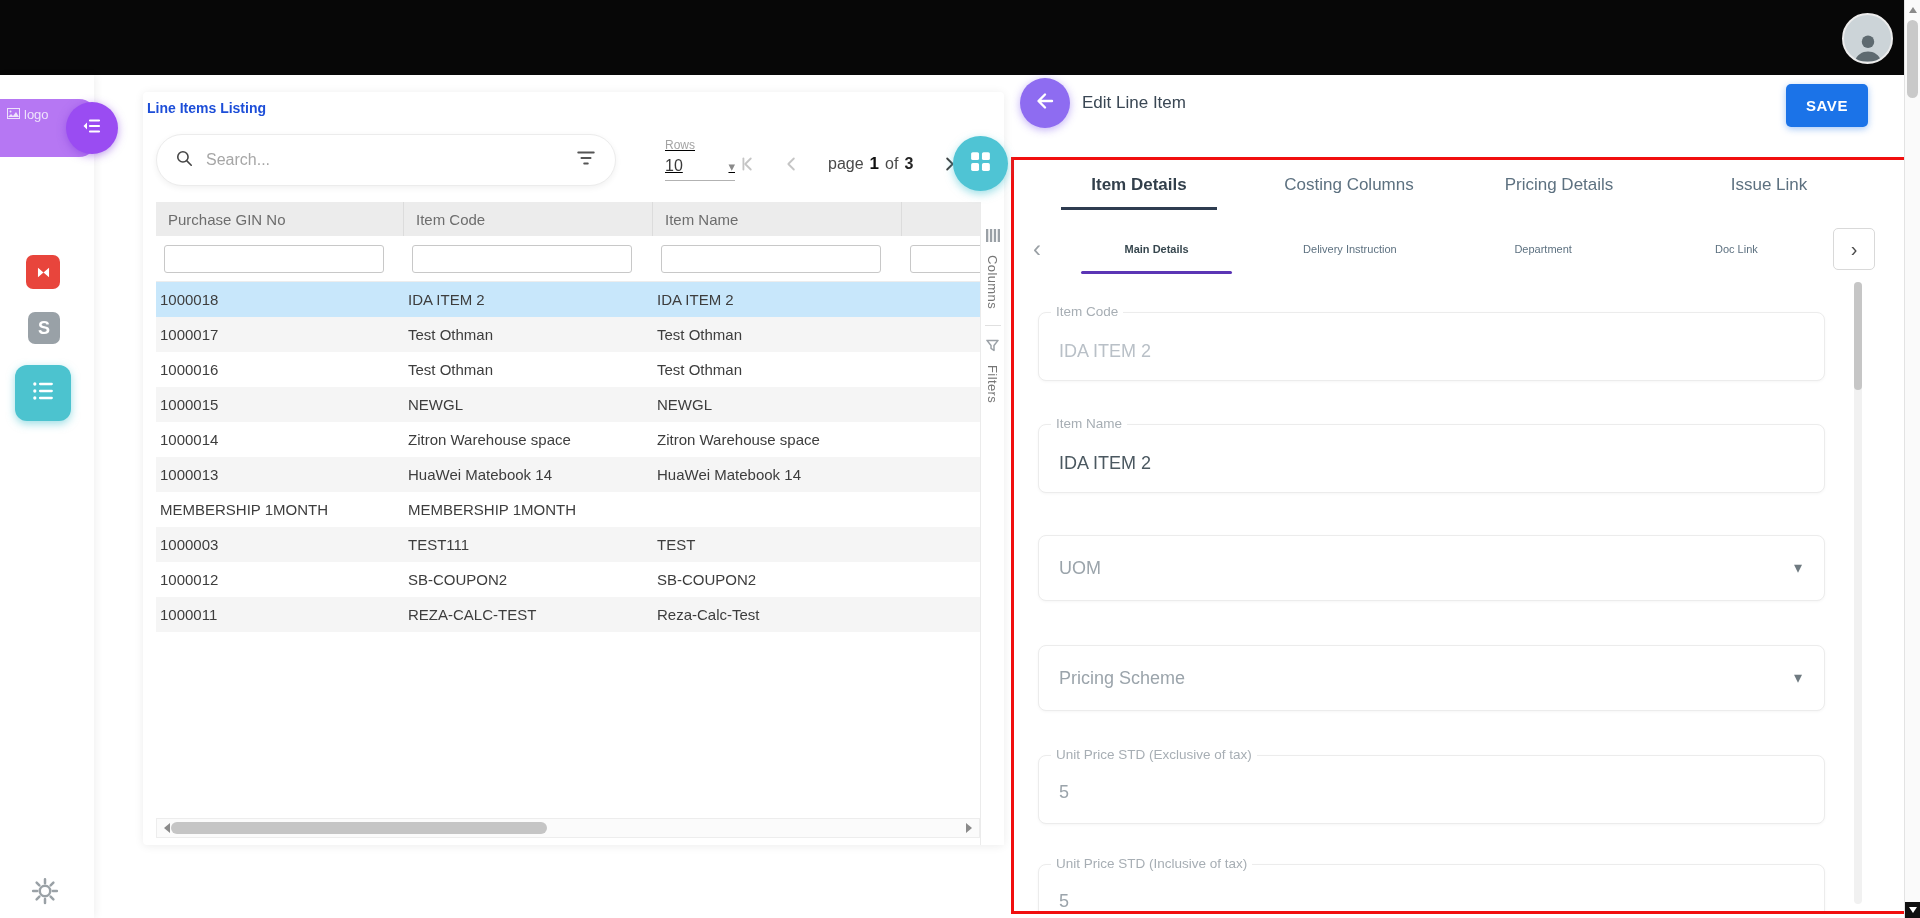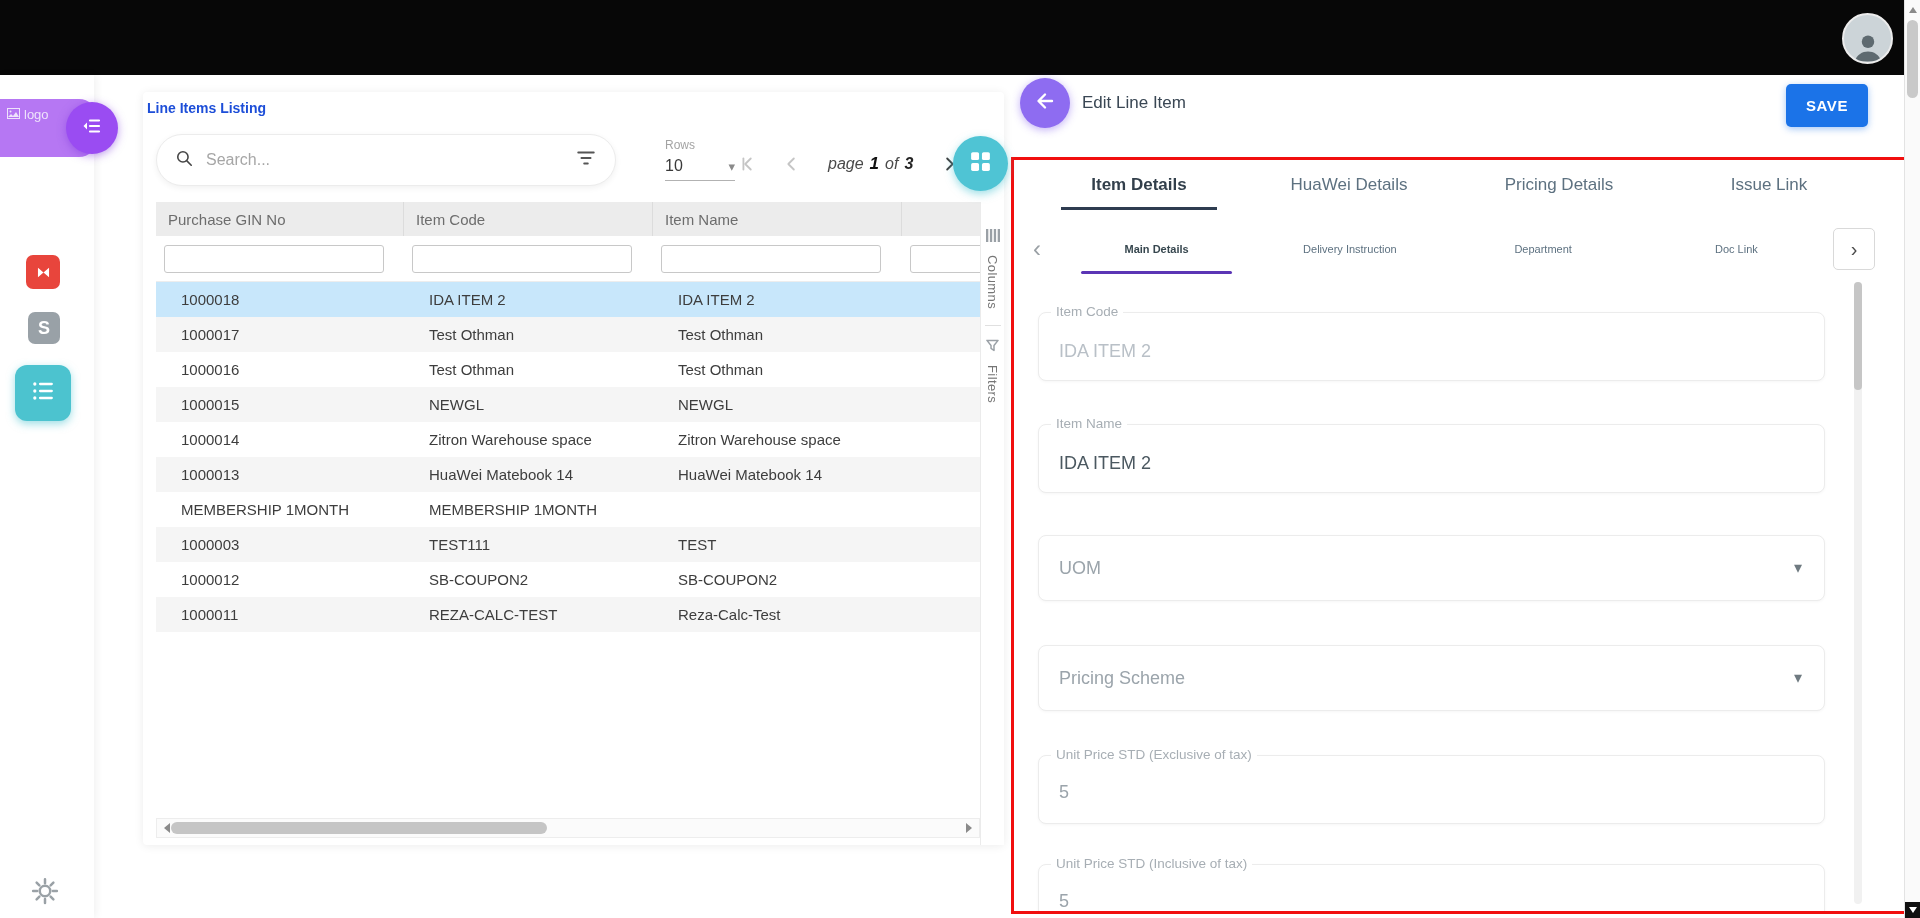--- a/index.html
+++ b/index.html
@@ -34,27 +34,27 @@
   
   .listing-card{position:absolute;left:143px;top:92px;width:861px;height:753px;background:#ffffff;
                 box-shadow:0 1px 10px rgba(0,0,0,.08);border-radius:4px;}
   .listing-title{position:absolute;left:147px;top:100px;font-size:14px;font-weight:600;color:#1d4ed8;}
   .search-bar{position:absolute;left:156px;top:134px;width:460px;height:52px;border-radius:28px;
               background:#fff;border:1px solid #ececec;box-shadow:0 2px 6px rgba(0,0,0,.06);
               display:flex;align-items:center;padding:0 18px;box-sizing:border-box;}
   .search-input{flex:1;border:none;outline:none;font-size:16px;color:#444;margin-left:10px;
                 font-family:"Liberation Sans",sans-serif;background:transparent;}
   .search-input::placeholder{color:#a6a6a6;}
-  .rows-widget{position:absolute;left:665px;top:138px;width:70px;}
+  .rows-widget{position:absolute;left:665px;top:138px;width:70px;text-decoration:underline;}
   .rows-label{font-size:12px;color:#a3a3a3;}
   .rows-value-row{margin-top:5px;border-bottom:1px solid #b2b2b2;padding-bottom:5px;
                   display:flex;align-items:center;justify-content:space-between;cursor:pointer;}
   .rows-value{font-size:16px;color:#3a3a3a;}
   .rows-caret{font-size:13px;color:#8a8a8a;}
-  .pagination{position:absolute;left:736px;top:138px;height:52px;display:flex;align-items:center;gap:20px;font-style:italic;}
+  .pagination{position:absolute;left:736px;top:138px;height:52px;display:flex;align-items:center;gap:20px;}
   .pg-btn{width:24px;height:24px;display:flex;align-items:center;justify-content:center;cursor:pointer;}
   .page-indicator{display:flex;align-items:baseline;gap:6px;margin:0 4px;white-space:nowrap;}
   .pw{font-size:16px;color:#4a4a4a;}
   .pc{font-size:17px;font-weight:700;color:#101010;}
   .pt{font-size:16px;font-weight:600;color:#242424;}
   .grid-btn{position:absolute;left:953px;top:136px;width:55px;height:55px;border-radius:50%;
             background:#4fc4d4;display:flex;align-items:center;justify-content:center;
             box-shadow:0 3px 9px rgba(79,196,212,.55);cursor:pointer;z-index:6;}
 
   
@@ -65,21 +65,21 @@
            border-right:1px solid #dcdcdc;overflow:hidden;white-space:nowrap;box-sizing:border-box;}
   .t-hcell:last-child{border-right:none;}
   .t-filter{height:45px;background:#fff;border-bottom:1px solid #ededed;overflow:hidden;}
   .t-fcell{display:flex;align-items:center;overflow:hidden;}
   .t-fcell input{width:220px;height:28px;margin-left:8px;border:1px solid #c8c8c8;border-radius:3px;
                  outline:none;font-size:14px;padding:0 6px;box-sizing:border-box;flex:none;
                  font-family:"Liberation Sans",sans-serif;}
   .t-row{height:35px;cursor:pointer;}
   .t-row:nth-child(even){background:#f5f5f5;}
   .t-row.selected{background:#c8e7fb;}
-  .t-cell{display:flex;align-items:center;padding-left:25px;font-size:15px;color:#3d3d3d;
+  .t-cell{display:flex;align-items:center;padding-left:4px;font-size:15px;color:#3d3d3d;
           overflow:hidden;white-space:nowrap;box-sizing:border-box;}
 
   
   .side-strip{position:absolute;left:980px;top:202px;width:24px;height:643px;border-left:1px solid #ebebeb;
               display:flex;flex-direction:column;align-items:center;padding-top:26px;box-sizing:border-box;background:#fff;}
   .strip-label{writing-mode:vertical-rl;font-size:13px;color:#767676;margin-top:9px;cursor:pointer;letter-spacing:.4px;}
   .strip-divider{width:16px;height:1px;background:#e0e0e0;margin:16px 0 12px 0;}
 
   
   .hscroll{position:absolute;left:156px;top:818px;width:824px;height:20px;background:#fbfbfb;
@@ -411,21 +411,21 @@
       </svg>
     </span>
   </div>
   <div class="editor-title">Edit Line Item</div>
   <div class="save-btn">SAVE</div>
 
   <div class="red-frame"></div>
 
   <div class="main-tabs">
       <div class="main-tab active">Item Details</div>
-      <div class="main-tab">HuaWei Details</div>
+      <div class="main-tab">Costing Columns</div>
       <div class="main-tab">Pricing Details</div>
       <div class="main-tab">Issue Link</div>
     </div>
   <div class="subtabs">
     <span class="subtab-chevron">‹</span>
     <span class="subtab-cells">
         <div class="sub-tab active">Main Details</div>
         <div class="sub-tab">Delivery Instruction</div>
         <div class="sub-tab">Department</div>
         <div class="sub-tab">Doc Link</div>

